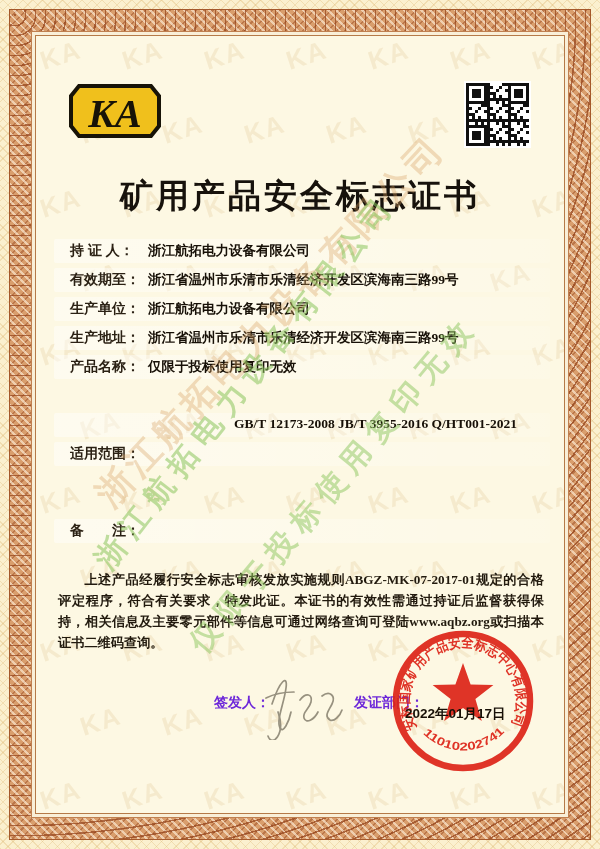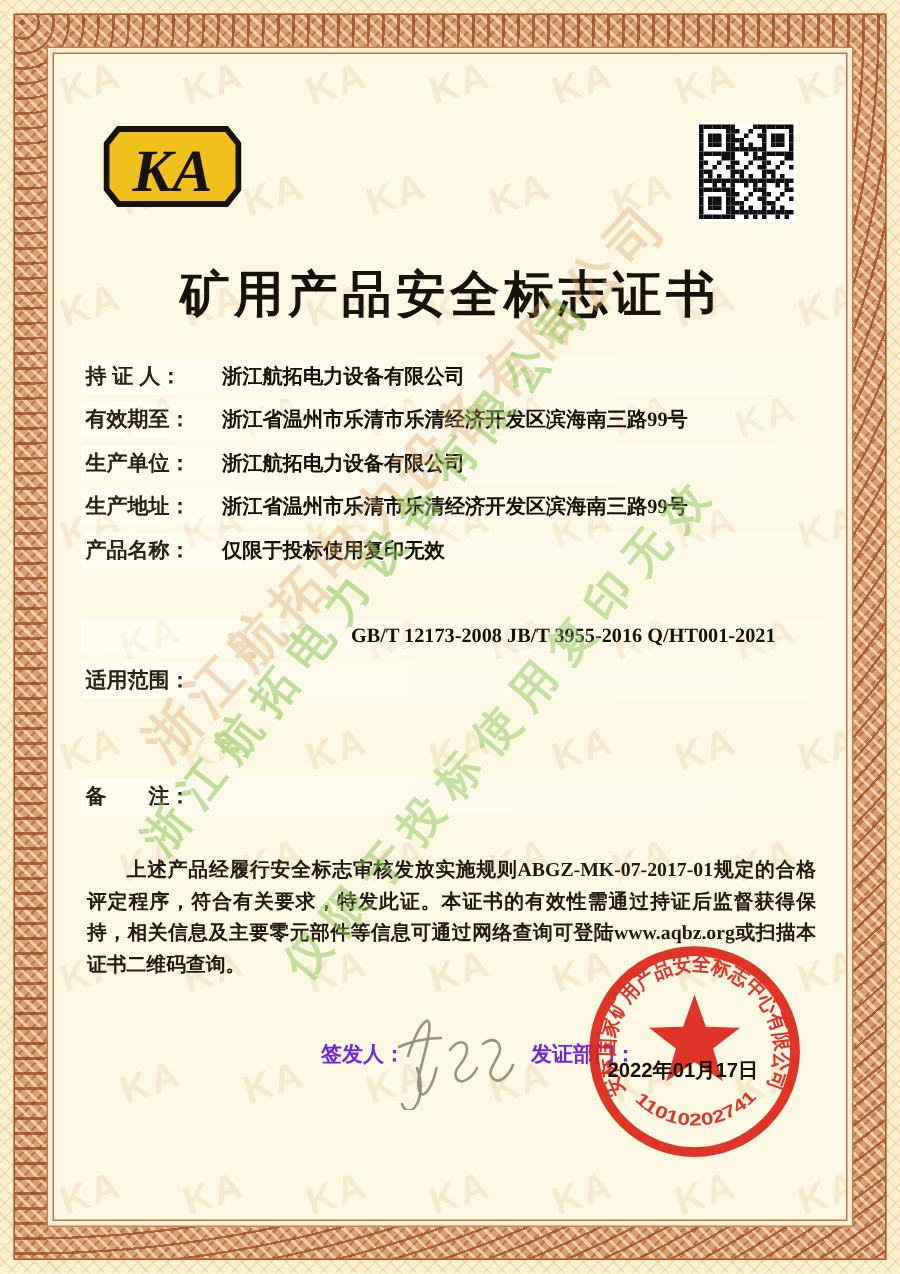--- a/index.html
+++ b/index.html
@@ -25,21 +25,21 @@
   .qr{position:absolute;left:428px;top:45px;background:#fff;padding:2px;
     display:grid;grid-template-columns:repeat(21,3px);grid-auto-rows:3px;}
   .qr-cell{width:3px;height:3px;}
   .qr-cell.on{background:#101010;}
   .cert-title{position:absolute;left:0;top:138px;width:100%;text-align:center;
     font-size:33px;font-weight:900;letter-spacing:3px;color:#17120c;
     font-family:"Liberation Serif",serif;}
   .row{position:absolute;left:18px;right:14px;height:24px;
     background:linear-gradient(90deg, rgba(255,255,255,.45), rgba(255,255,255,.12));
     border-radius:2px;}
-  .flabel{position:absolute;left:3px;top:3px;font-size:14px;font-weight:bold;color:#2b2114;white-space:nowrap;}
+  .flabel{position:absolute;left:16px;top:3px;font-size:14px;font-weight:bold;color:#2b2114;white-space:nowrap;}
   .fvalue{position:absolute;left:94px;top:3px;font-size:13.5px;font-weight:bold;color:#171007;
     font-family:"Liberation Serif",serif;white-space:nowrap;}
   .fvalue.shift{left:180px;}
   .flabel.mid{left:254px;}
   .fvalue.mid{left:334px;}
   .para{position:absolute;left:22px;right:20px;top:534px;font-size:13.2px;line-height:1.58;
     font-weight:bold;color:#221a0e;text-align:justify;text-indent:2em;
     font-family:"Liberation Serif",serif;}
   .wm{position:absolute;white-space:nowrap;pointer-events:none;z-index:5;font-weight:bold;
     font-family:"Liberation Serif",serif;}

